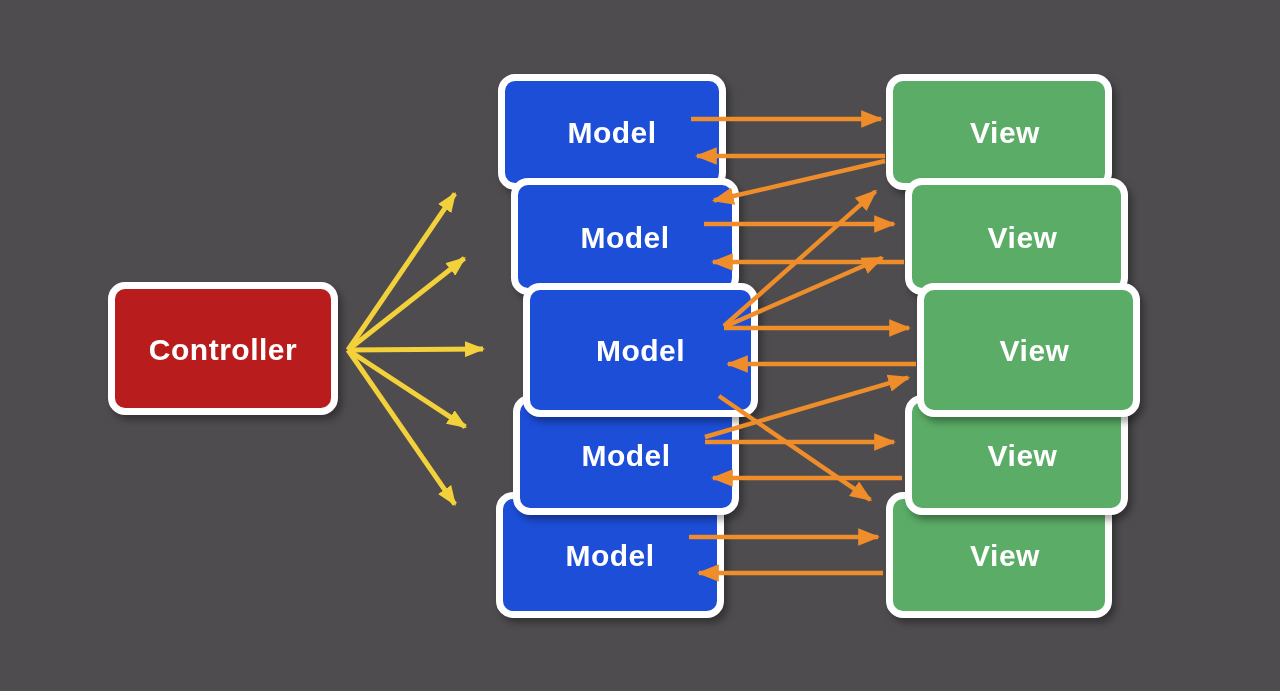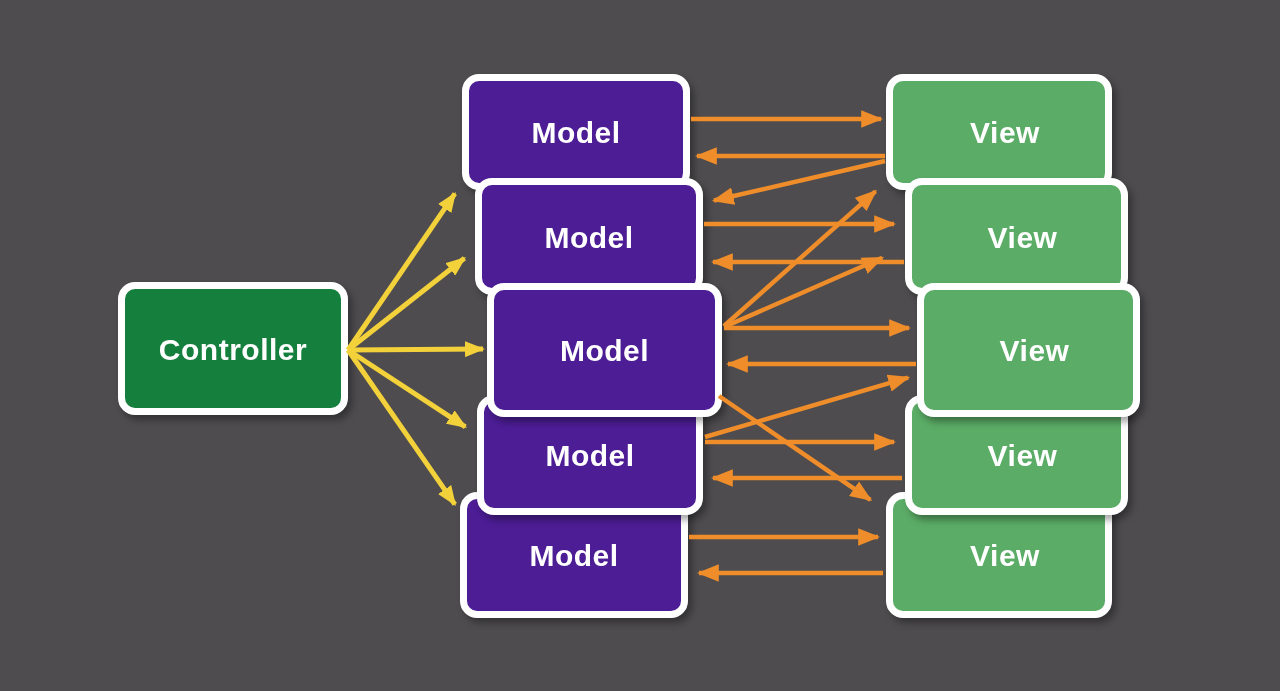--- a/index.html
+++ b/index.html
@@ -22,22 +22,22 @@
     display: flex;
     align-items: center;
     justify-content: center;
     color: #ffffff;
     font-size: 30px;
     font-weight: bold;
     letter-spacing: 0.5px;
     box-shadow: 4px 5px 7px rgba(0,0,0,0.35);
   }
   .node .label { padding-top: 2px; }
-  .controller-node { background: #15803d; left: 118px; top: 282px; width: 230px; height: 133px; z-index: 3; }
-  .model-node { background: #4c1d95; }
+  .controller-node { background: #b91c1c; left: 108px; top: 282px; width: 230px; height: 133px; z-index: 3; }
+  .model-node { background: #1d4ed8; margin-left: 36px; }
   .view-node  { background: #5bac66; padding-left: 12px; }
 
   .m1 { left: 462px; top:  74px; width: 228px; height: 116px; z-index: 1; }
   .m2 { left: 475px; top: 178px; width: 228px; height: 117px; z-index: 2; }
   .m3 { left: 487px; top: 283px; width: 235px; height: 134px; z-index: 5; }
   .m4 { left: 477px; top: 395px; width: 226px; height: 120px; z-index: 4; }
   .m5 { left: 460px; top: 492px; width: 228px; height: 126px; z-index: 3; }
 
   .v1 { left: 886px; top:  74px; width: 226px; height: 116px; z-index: 1; }
   .v2 { left: 905px; top: 178px; width: 223px; height: 117px; z-index: 2; }

